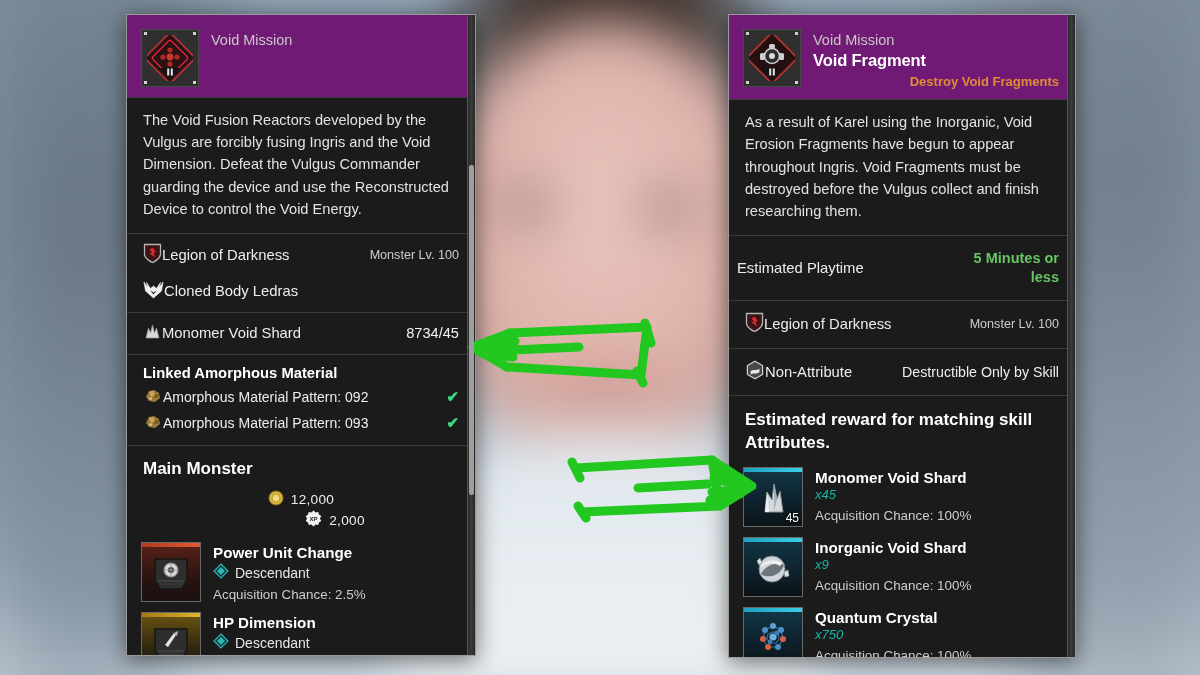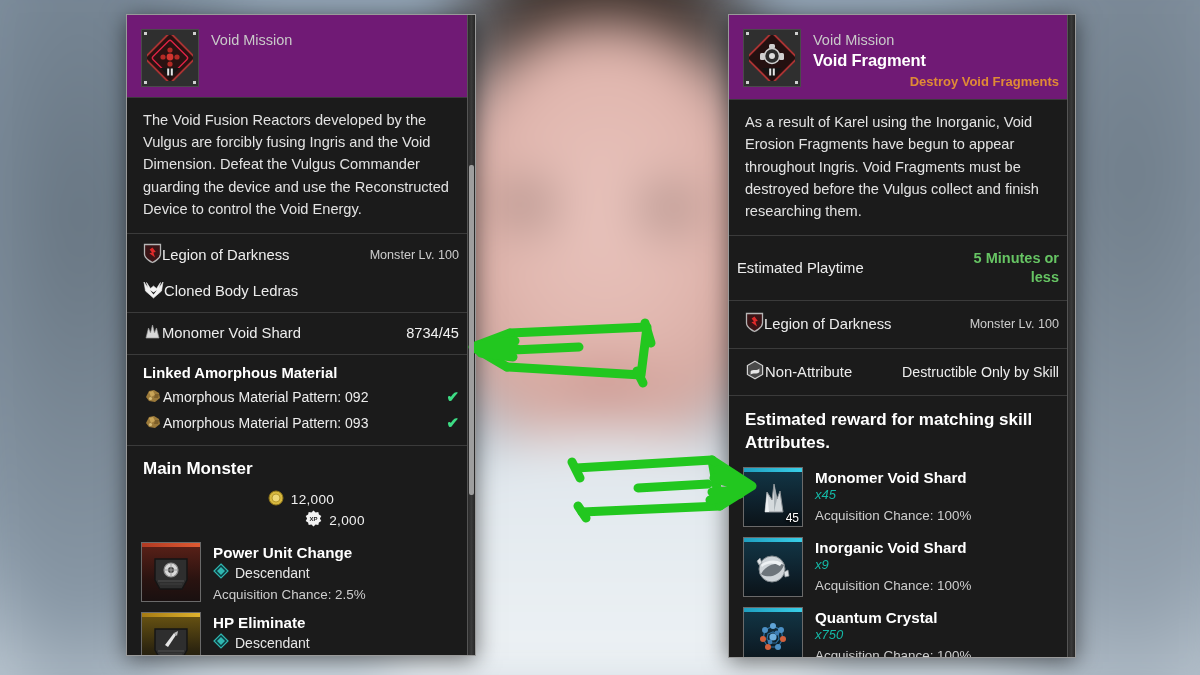--- a/index.html
+++ b/index.html
@@ -373,21 +373,21 @@
         <span class="thumb-top thumb-gold"></span>
         <svg class="thumb-art" width="42" height="40" viewBox="0 0 42 40">
           <path d="M5 6 H37 V27 L32 36 H10 L5 27 Z" fill="#2e2e2e" stroke="#151515" stroke-width="1.4"></path>
           <path d="M8 28 H34" stroke="#4a4a4a" stroke-width="1.3"></path>
           <path d="M10 31 H32" stroke="#3c3c3c" stroke-width="1.3"></path>
           <path d="M15 22 L24 10 L26 12 L18 24 Z" fill="#e4e4e4"></path>
           <path d="M24 10 L28 8 L27 13 Z" fill="#bdbdbd"></path>
         </svg>
       </div>
       <div class="reward-info">
-        <div class="reward-name">HP Eliminate</div>
+        <div class="reward-name">HP Dimension</div>
         <div class="reward-sub">
           <span class="ic">
             <svg width="16" height="16" viewBox="0 0 16 16">
               <path d="M8 1 L15 8 L8 15 L1 8 Z" fill="#0d3b3f" stroke="#2fb7b0" stroke-width="1.2"></path>
               <path d="M8 4 L12 8 L8 12 L4 8 Z" fill="#2fb7b0"></path>
             </svg>
           </span>
           <span class="reward-tier">Descendant</span>
         </div>
 

